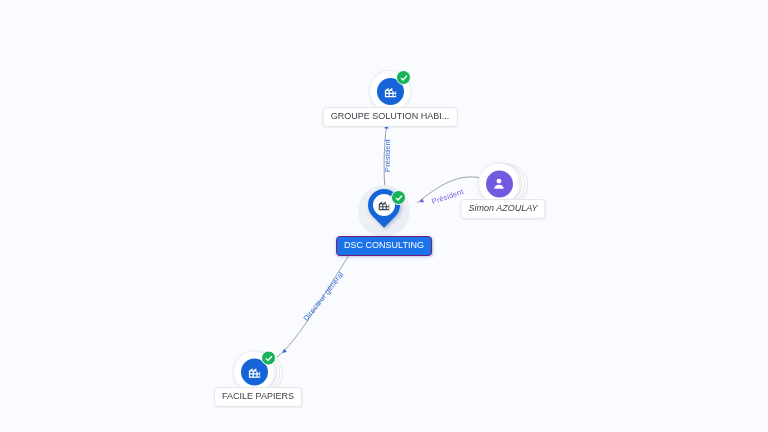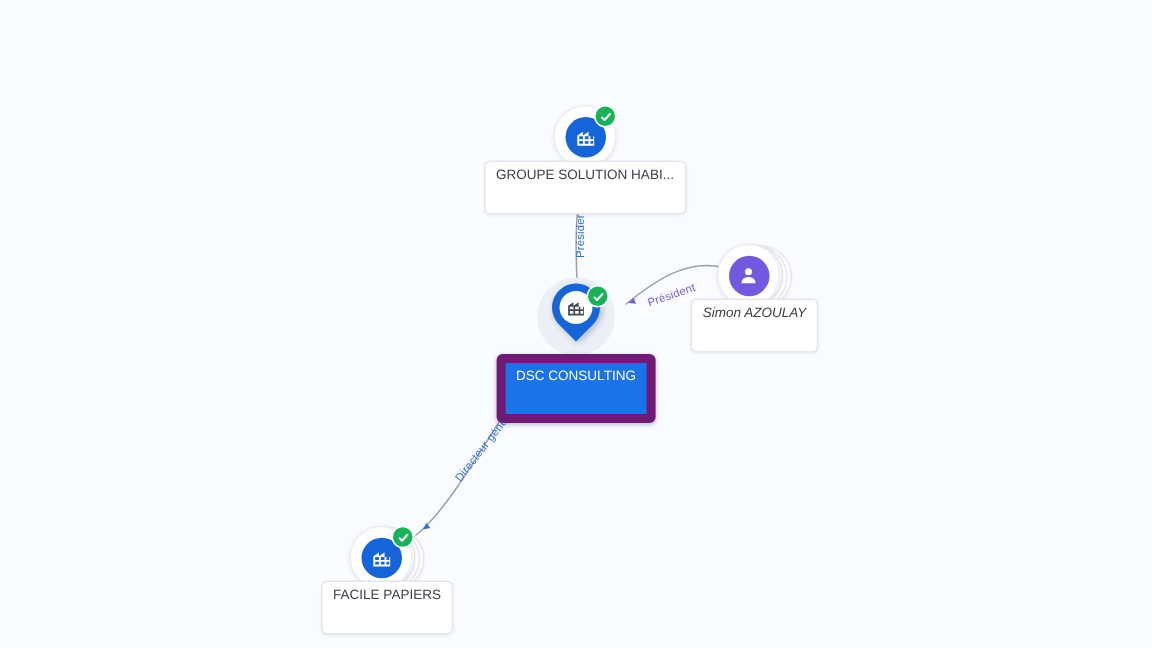--- a/index.html
+++ b/index.html
@@ -134,32 +134,32 @@
     z-index: 5;
   }
 
   
   .label {
     position: absolute;
     transform: translateX(-50%);
     white-space: nowrap;
     font-size: 9px;
     line-height: 1;
-    padding: 4px 7px 21px 7px;
+    padding: 4px 7px 5px 7px;
     border-radius: 4px;
   }
   .label.plain {
     background: #ffffff;
     border: 1px solid #e3e6ec;
     color: #3c4148;
     box-shadow: 0 1px 2px rgba(30,40,70,.06);
   }
   .label.active {
     background: #1a73e8;
-    border: 6px solid #701a75;
+    border: 1px solid #701a75;
     color: #ffffff;
     box-shadow: 0 1px 3px rgba(20,60,140,.28);
   }
 </style>
 </head>
 <body>
 
 <div id="canvas">
 
   <svg id="edges" viewBox="0 0 768 432" xmlns="http://www.w3.org/2000/svg">

